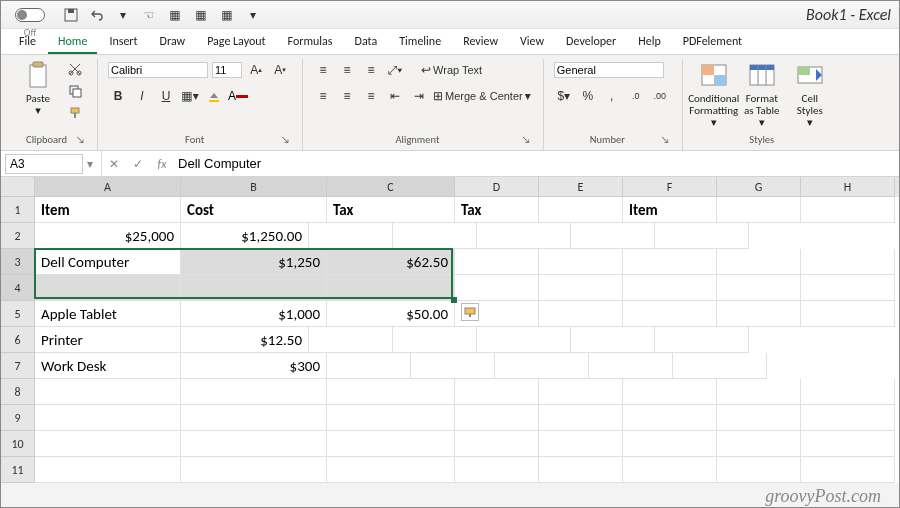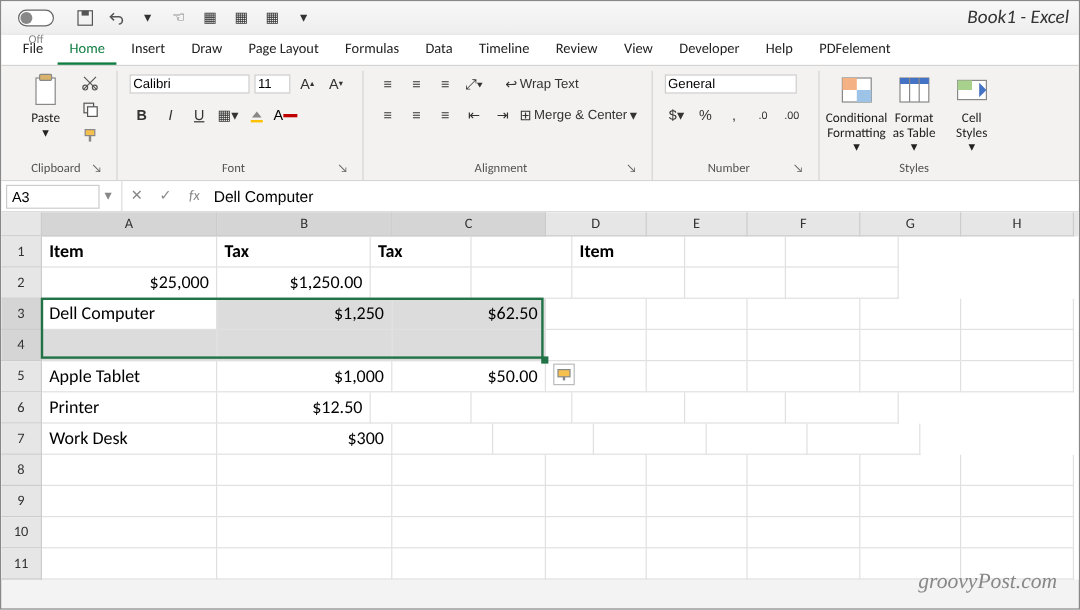--- a/index.html
+++ b/index.html
@@ -40,21 +40,21 @@
     .corner { width:34px; border-right:1px solid #ccc; border-bottom:1px solid #ccc; background:#e6e6e6;}
     .col-h { border-right:1px solid #ccc; border-bottom:1px solid #ccc; text-align:center; font-size:12px; color:#333; display:flex; align-items:center; justify-content:center;}
     .col-A { width:146px;} .col-B{width:146px;} .col-C{width:128px;} .col-D{width:84px;} .col-E{width:84px;} .col-F{width:94px;} .col-G{width:84px;} .col-H{width:94px;}
     .row { display:flex; height:26px;}
     .row-h { width:34px; border-right:1px solid #ccc; border-bottom:1px solid #ccc; background:#e6e6e6; text-align:center; font-size:12px; color:#333; display:flex; align-items:center; justify-content:center;}
     .cell { border-right:1px solid #e0e0e0; border-bottom:1px solid #e0e0e0; padding:2px 6px; font-size:15px; font-family:Calibri,sans-serif; color:#000; display:flex; align-items:center; white-space:nowrap; overflow:hidden;}
     .cell.right { justify-content:flex-end;}
     .cell.bold { font-weight:bold;}
     .sel-border { border:2px solid #217346; position:absolute; pointer-events:none;}
     .insert-opt { position:absolute; width:18px; height:18px; border:1px solid #bbb; background:#fff; display:flex; align-items:center; justify-content:center; font-size:10px;}
-    .watermark { position:absolute; right:18px; bottom:12px; font-style:italic; font-family:Georgia,serif; color:#888; font-size:18px;}
+    .watermark { position:absolute; right:18px; bottom:0; font-style:italic; font-family:Georgia,serif; color:#888; font-size:18px;}
     .col-h.sel, .row-h.sel { background:#d5d5d5; }
     svg { display:block;}
   </style>
 </head>
 <body>
 
 <div class="titlebar">
   <div class="autosave">
     <span>AutoSave</span>
     <span class="autosave-toggle">
@@ -262,20 +262,21 @@
       <div class="col-h col-C sel" style="width: 128px;">C</div>
       <div class="col-h col-D" style="width: 84px;">D</div>
       <div class="col-h col-E" style="width: 84px;">E</div>
       <div class="col-h col-F" style="width: 94px;">F</div>
       <div class="col-h col-G" style="width: 84px;">G</div>
       <div class="col-h col-H" style="width: 94px;">H</div>
     </div>
     <div class="row">
       <div class="row-h">1</div>
       <div class="cell col-A bold" style="width: 146px;">Item</div>
+      <div class="cell col-B bold" style="width: 146px;">Cost</div>
       <div class="cell col-C bold" style="width: 128px;">Tax</div>
       <div class="cell col-D bold" style="width: 84px;">Tax</div>
       <div class="cell col-E bold" style="width: 84px;"></div>
       <div class="cell col-F bold" style="width: 94px;">Item</div>
       <div class="cell col-G bold" style="width: 84px;"></div>
       <div class="cell col-H bold" style="width: 94px;"></div>
     </div>
     <div class="row">
       <div class="row-h">2</div>
       <div class="cell col-B right" style="width: 146px;">$25,000</div>

